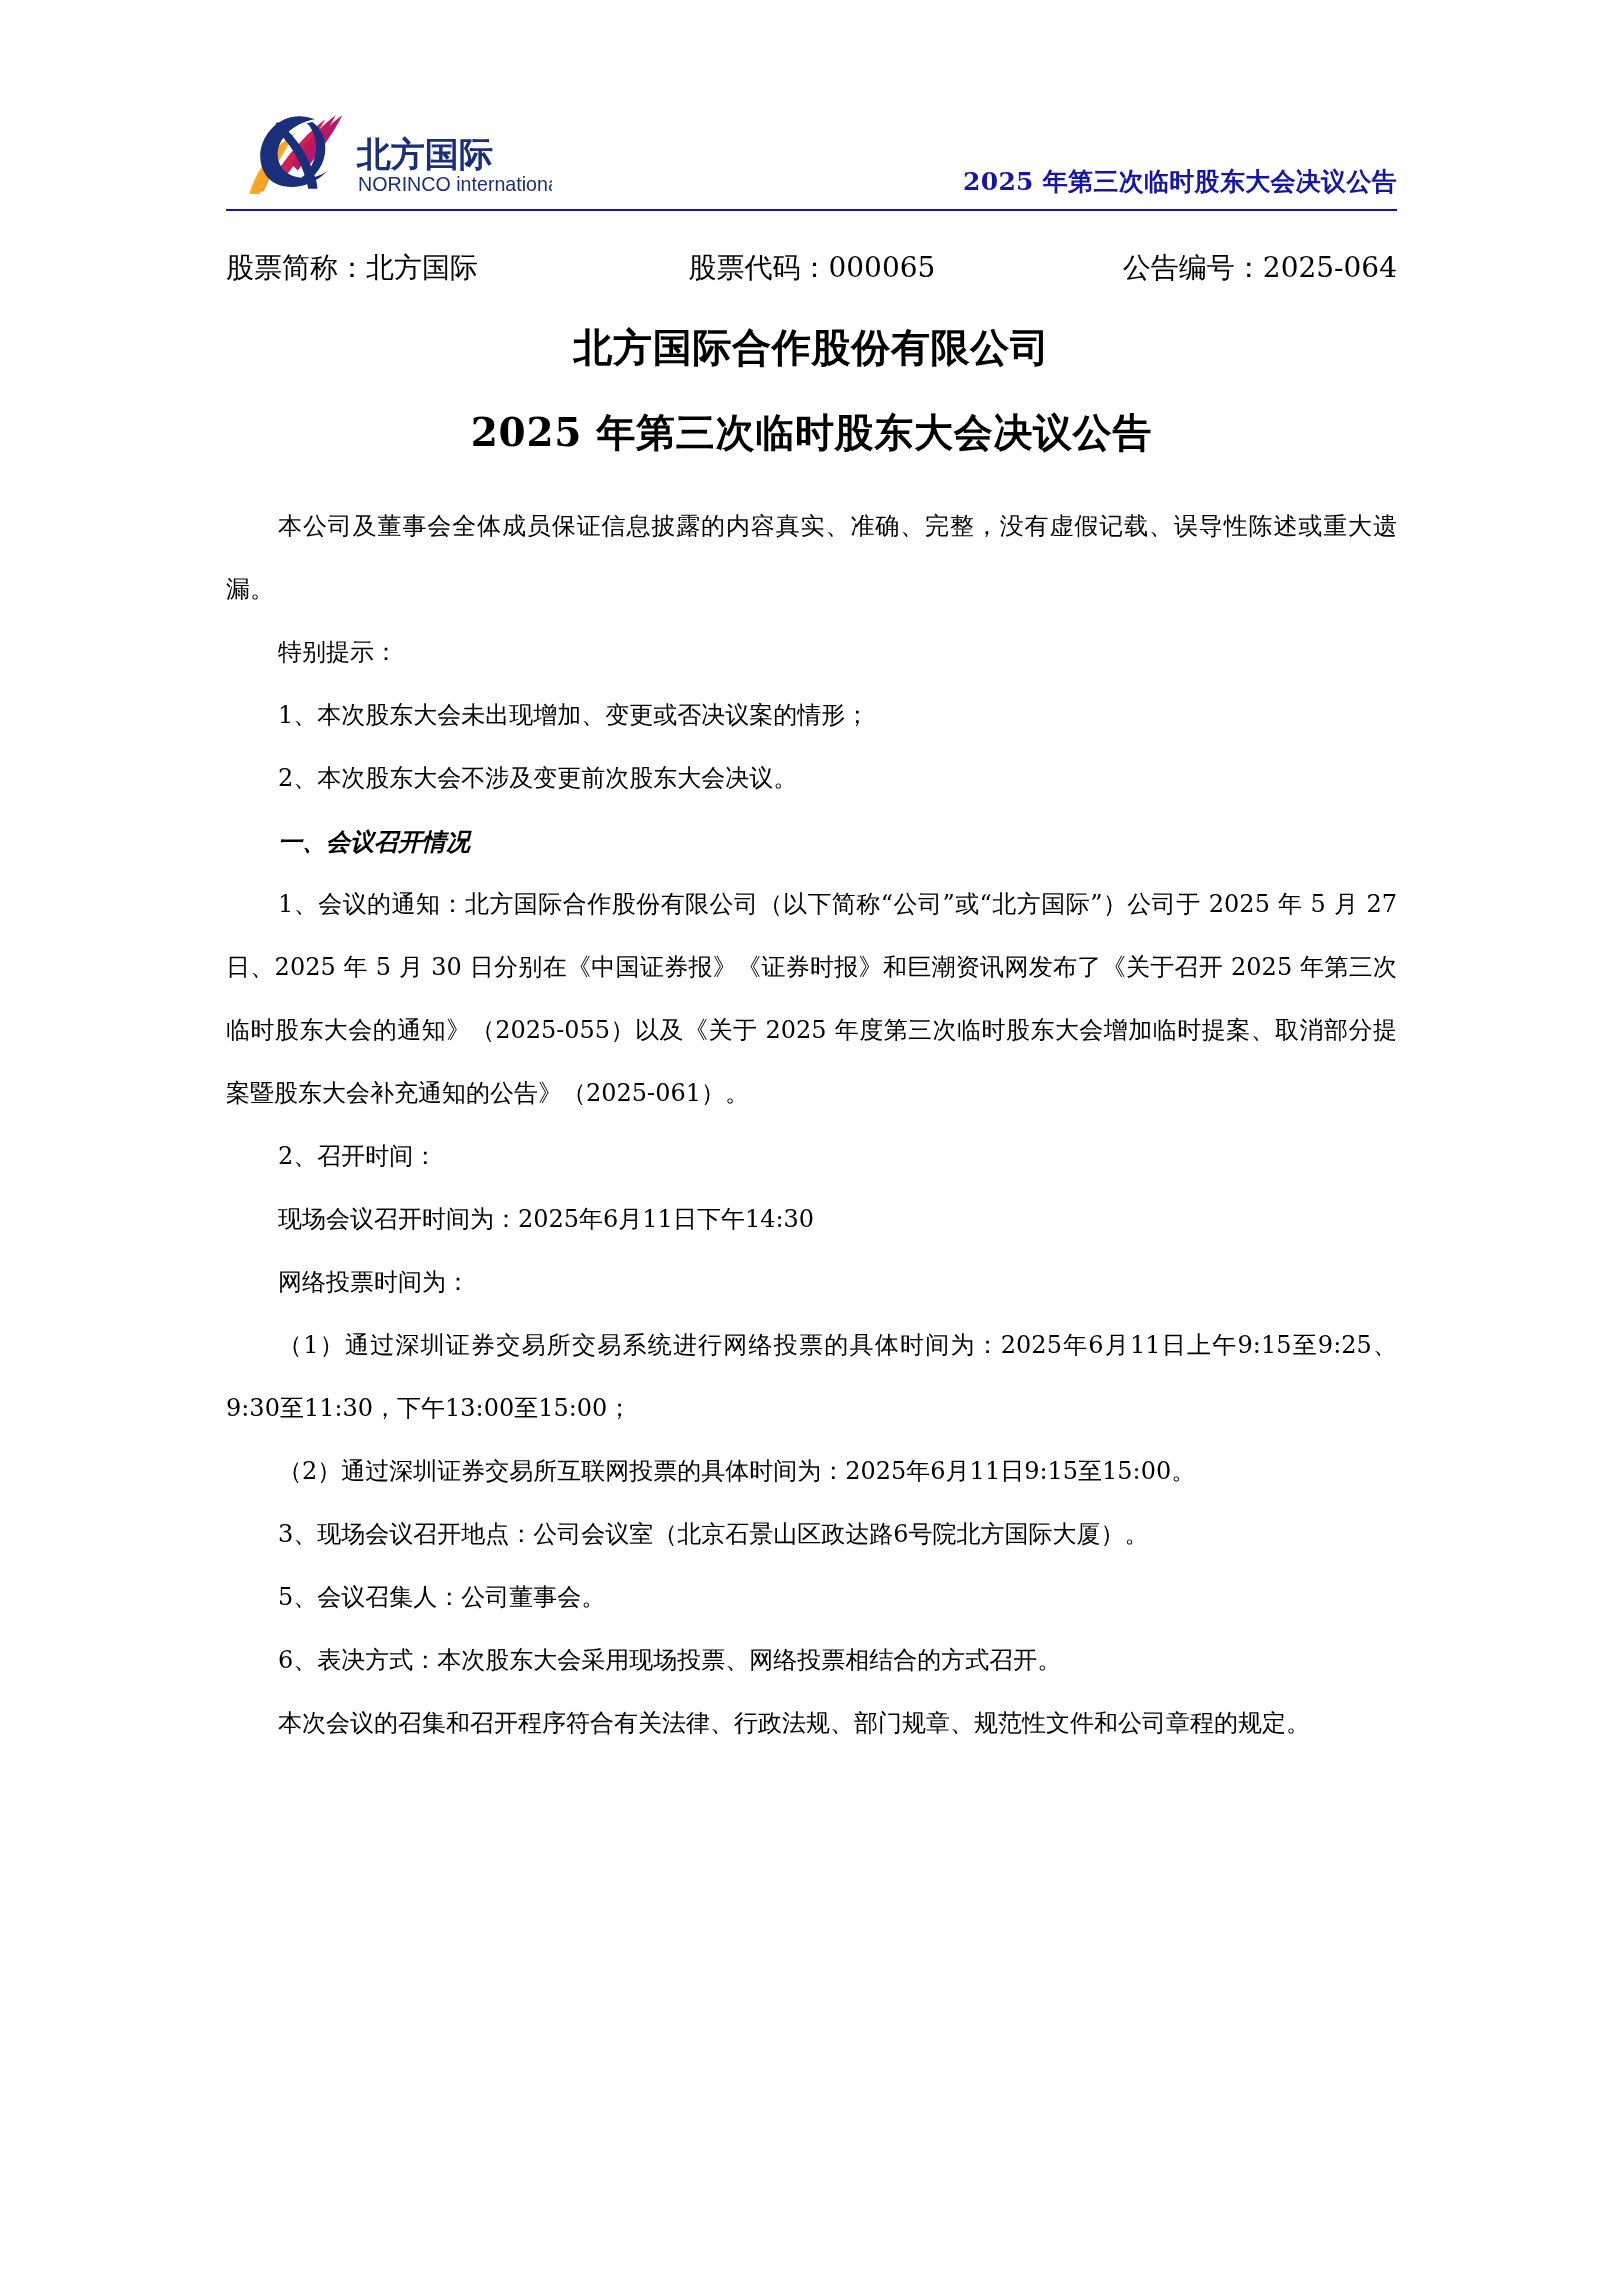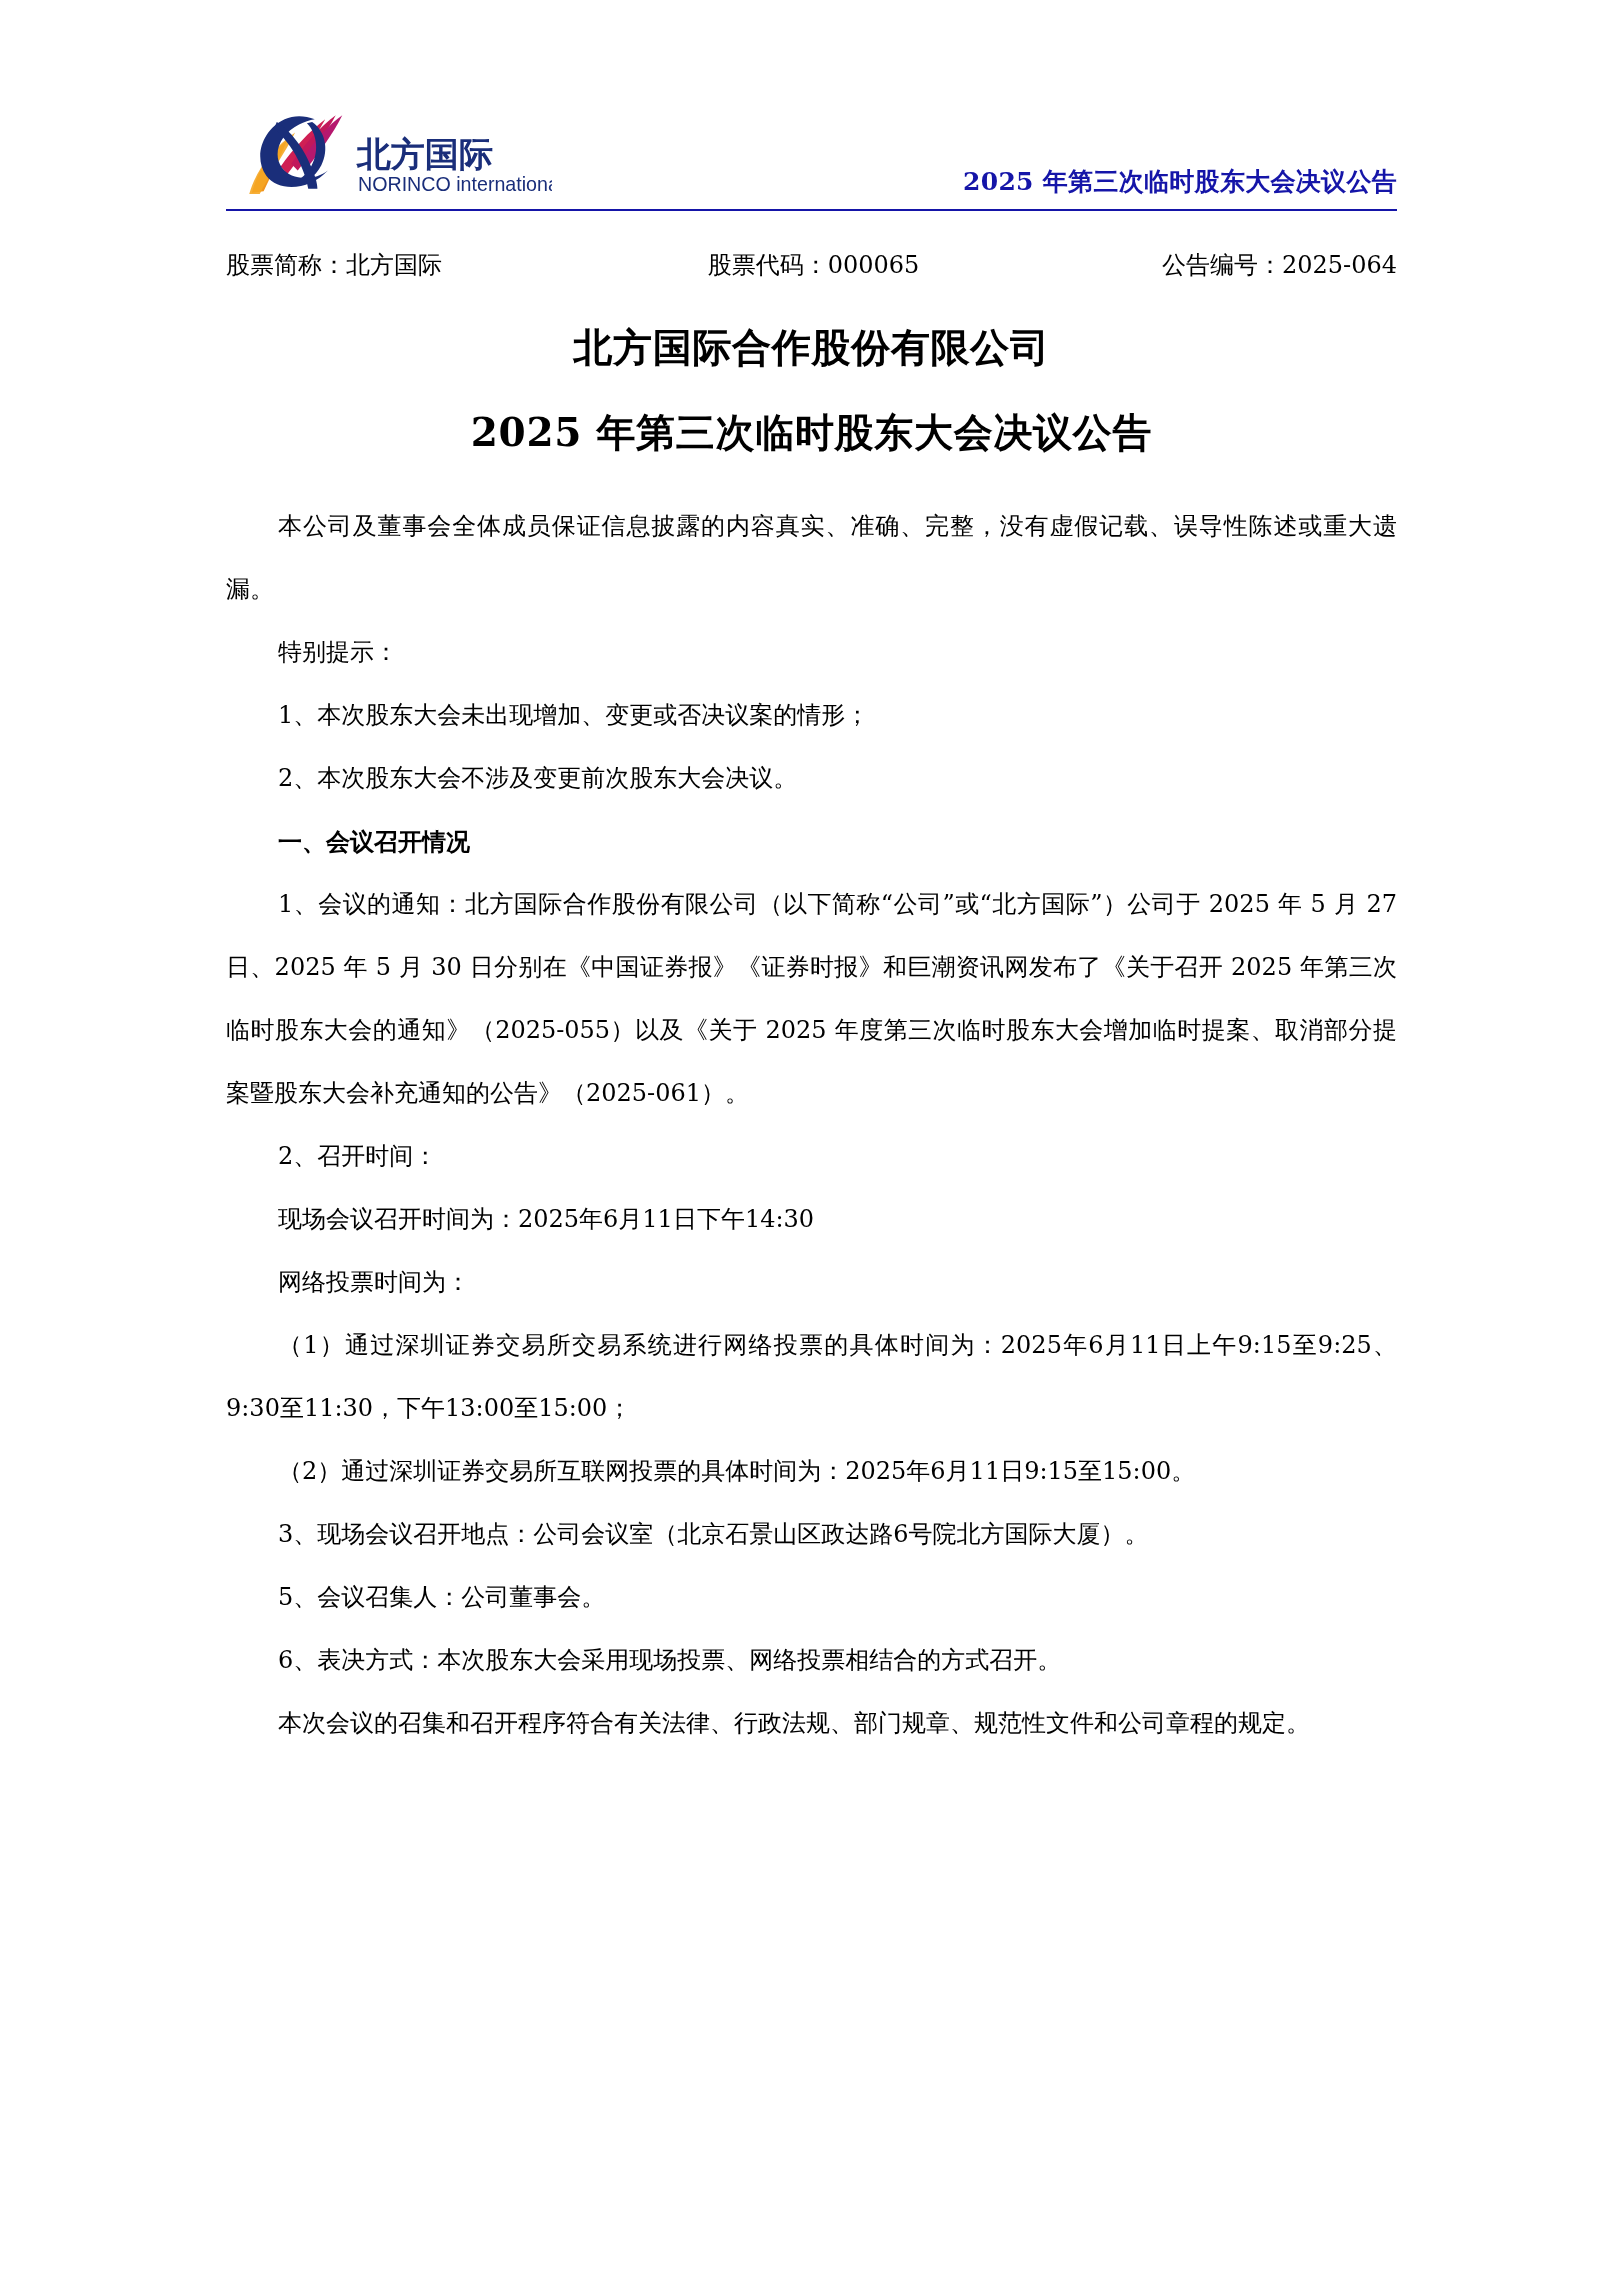--- a/index.html
+++ b/index.html
@@ -58,21 +58,21 @@
 
   
   .stock-row {
     position: absolute;
     left: 226px;
     top: 228px;
     width: 1171px;
     display: flex;
     justify-content: space-between;
     align-items: baseline;
-    font-size: 24px;
+    font-size: 28px;
     font-family: "DejaVu Serif", "Liberation Serif", serif;
     white-space: nowrap;
   }
   .stock-cell { display: inline-block; }
   .stock-cell.c1 { flex: 0 0 auto; }
   .stock-cell.c2 { flex: 0 0 auto; margin-left: 23px; }
   .stock-cell.c3 { flex: 0 0 auto; margin-top: 21px; }
 
   
   .doc-title {
@@ -98,21 +98,21 @@
     font-size: 24px;
     line-height: 63px;
   }
   .para {
     margin: 0;
     text-align: justify;
     text-justify: inter-ideograph;
     text-indent: 52px;
     font-family: "DejaVu Serif", "Liberation Serif", serif;
   }
-  .para.bold { font-weight: 700; }
+  .para.bold { font-weight: 700; font-style: italic; }
 
   
   .page-number {
     position: absolute;
     right: 226px;
     top: 2127px;
     font-size: 21px;
     font-family: "DejaVu Serif", "Liberation Serif", serif;
     color: #000;
   }

